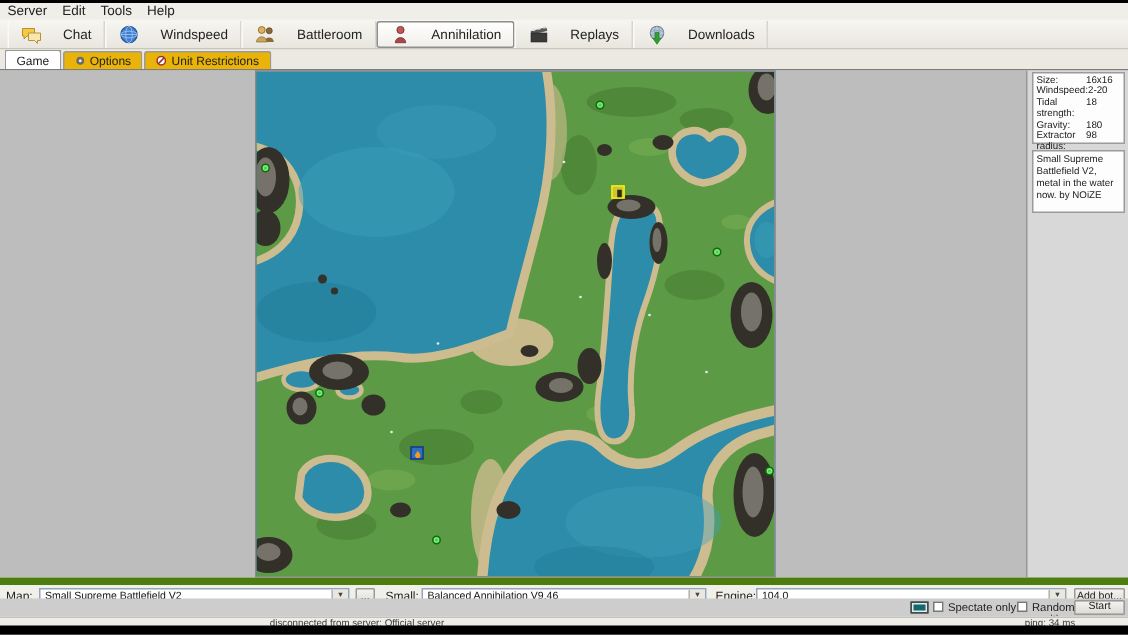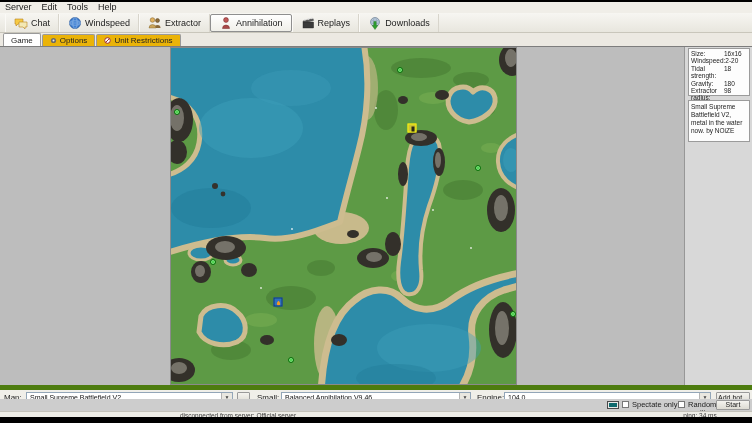--- a/index.html
+++ b/index.html
@@ -7,21 +7,21 @@
   body { font-family:"Liberation Sans","DejaVu Sans",sans-serif; background:#000; position:relative; overflow:hidden; }
   .screen { position:absolute; left:0; top:0; width:752px; height:335px; background:#000; }
   .window { position:absolute; left:0; top:2px; width:752px; height:415px; background:#ece9e2; }
 
   
   .menubar { position:absolute; left:0; top:0; width:752px; height:11px; background:#f0eee8; font-size:9px; line-height:11px; color:#222; }
   .menubar span { display:inline-block; padding:0 5px; }
 
   
   .toolbar { position:absolute; left:0; top:11px; width:752px; height:20px; background:linear-gradient(#f7f6f2,#e8e6de); border-bottom:1px solid #c9c6bb; display:flex; align-items:center; padding-left:5px; }
-  .tool-btn { height:18px; display:flex; align-items:center; gap:3px; padding:0 8px; font-size:9px; color:#222; border-right:1px solid #d8d5cc; border-left:1px solid #fbfaf7; white-space:nowrap; }
+  .tool-btn { height:18px; display:flex; align-items:center; gap:14px; padding:0 8px; font-size:9px; color:#222; border-right:1px solid #d8d5cc; border-left:1px solid #fbfaf7; white-space:nowrap; }
   .tool-btn.active { background:linear-gradient(#ffffff,#f0efe9); border:1px solid #8f8f8f; border-radius:2px; }
   .tool-btn svg { flex:0 0 auto; }
 
   
   .subtabs { position:absolute; left:0; top:31px; width:752px; height:14px; background:#ece9e2; border-bottom:1px solid #7d7d7d; display:flex; align-items:flex-end; padding-left:3px; gap:1px; }
   .subtab { height:12px; display:flex; align-items:center; gap:3px; padding:0 7px; font-size:8px; color:#222; background:#eab308; border:1px solid #9a9a9a; border-bottom:none; border-radius:2px 2px 0 0; }
   .subtab.active { background:#ffffff; height:13px; }
 
   
   .main { position:absolute; left:0; top:45px; width:752px; height:338px; background:#bdbdbd; }
@@ -90,21 +90,21 @@
           </svg>
         <span>Windspeed</span>
       </div>
       <div class="tool-btn">
         <svg width="14" height="14" viewBox="0 0 14 14">
             <circle cx="9.5" cy="4.5" r="2" fill="#8a6a3a" stroke="#5a4520" stroke-width="0.5"></circle>
             <path d="M6.5,12 a3,3 0 0 1 6,0 z" fill="#8a6a3a"></path>
             <circle cx="4.5" cy="4" r="2.3" fill="#e0b05f" stroke="#7a5a20" stroke-width="0.5"></circle>
             <path d="M1,12 a3.4,3.4 0 0 1 7,0 z" fill="#caa45a" stroke="#7a5a20" stroke-width="0.4"></path>
           </svg>
-        <span>Extractor</span>
+        <span>Battleroom</span>
       </div>
       <div class="tool-btn active">
         <svg width="14" height="14" viewBox="0 0 14 14">
             <circle cx="7" cy="4" r="2.4" fill="#c05858" stroke="#7a2a2a" stroke-width="0.6"></circle>
             <path d="M3.5,12.5 a3.5,3.5 0 0 1 7,0 z" fill="#a84848" stroke="#7a2a2a" stroke-width="0.5"></path>
           </svg>
         <span>Annihilation</span>
       </div>
       <div class="tool-btn">
         <svg width="14" height="14" viewBox="0 0 14 14">

